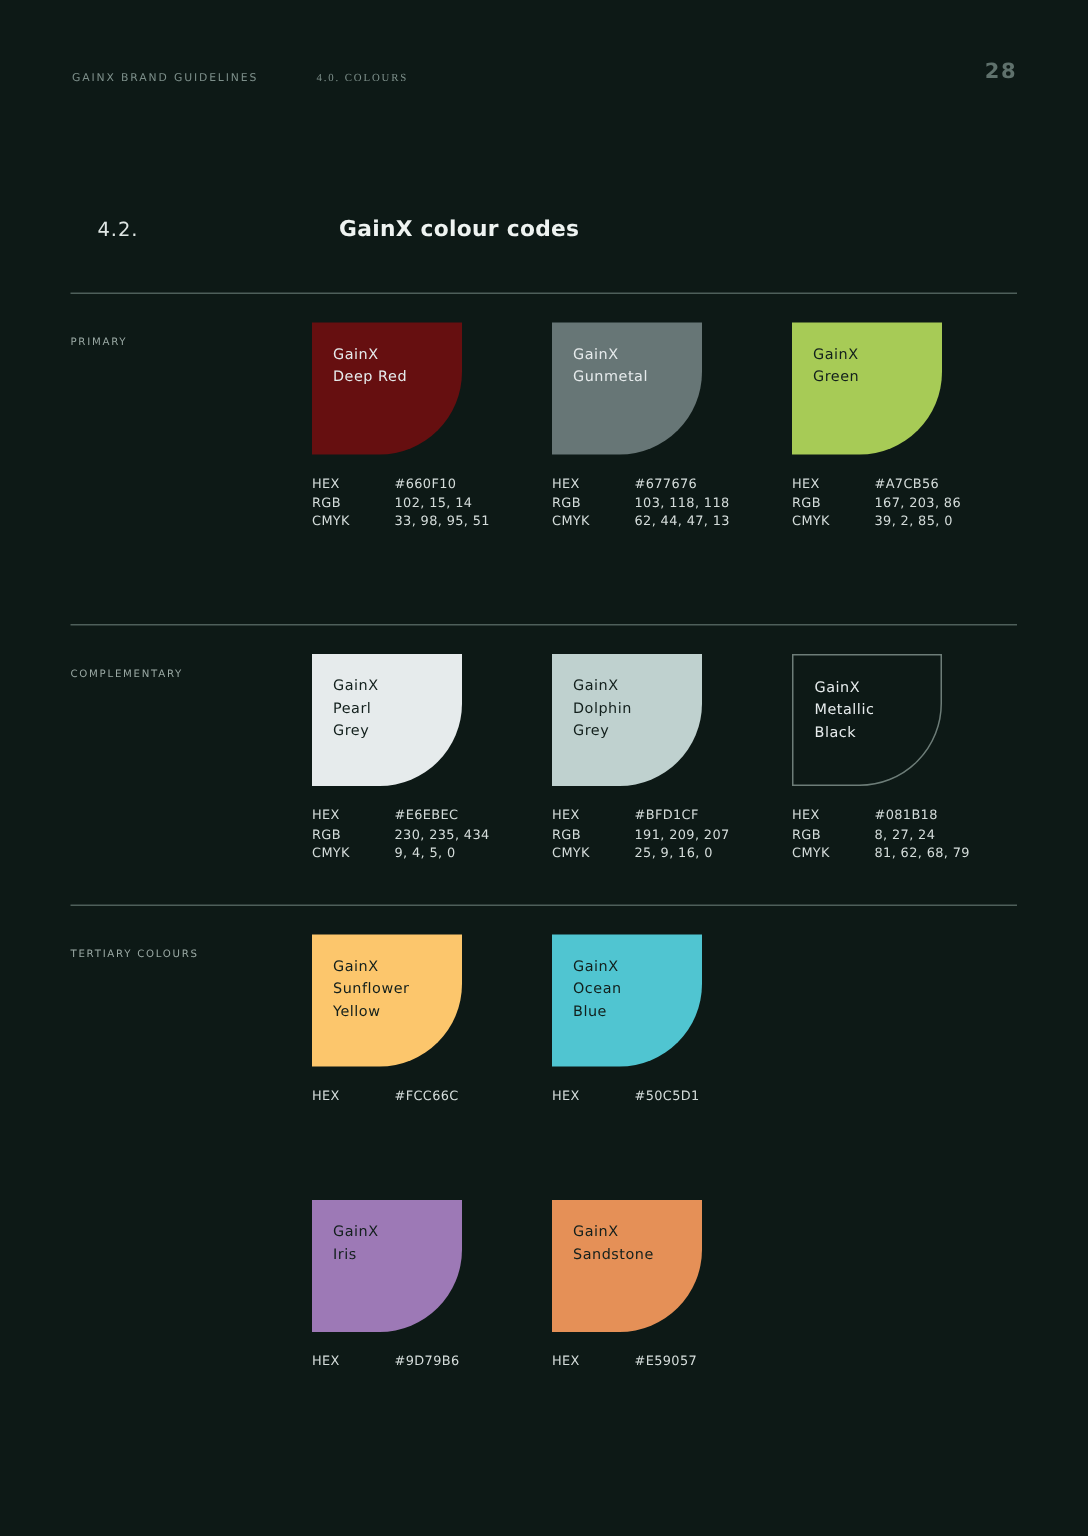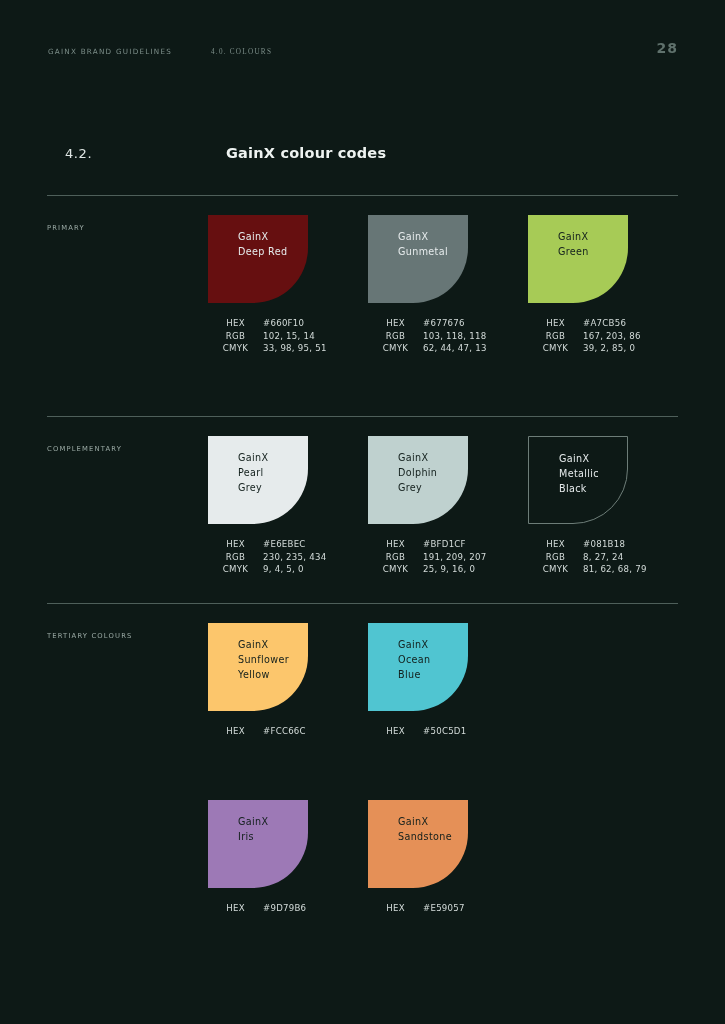--- a/index.html
+++ b/index.html
@@ -119,21 +119,21 @@
 
   .swatch-cell {
     width: 160px;
     flex: 0 0 160px;
   }
 
   .chip {
     width: 100px;
     height: 88px;
     border-radius: 0 0 55px 0;
-    padding: 14px 0 0 30px;
+    padding: 14px 0 0 14px;
     position: relative;
   }
   .chip.outlined {
     border: 1px solid #6d7d78;
     background: #0d1916;
   }
   .chip-name {
     font-size: 9.6px;
     line-height: 15px;
     letter-spacing: 0.35px;
@@ -147,21 +147,20 @@
     display: flex;
     font-size: 8.6px;
     line-height: 12.6px;
     letter-spacing: 0.25px;
     color: #dbe3e1;
   }
   .spec-key {
     width: 55px;
     flex: 0 0 55px;
     color: #d4dcda;
-    text-align: center;
   }
   .spec-val { color: #d4dcda; }
 
   .specs.hex-only .spec-key { width: 55px; flex: 0 0 55px; }
 </style>
 </head>
 <body>
 
 <div class="page">
 

